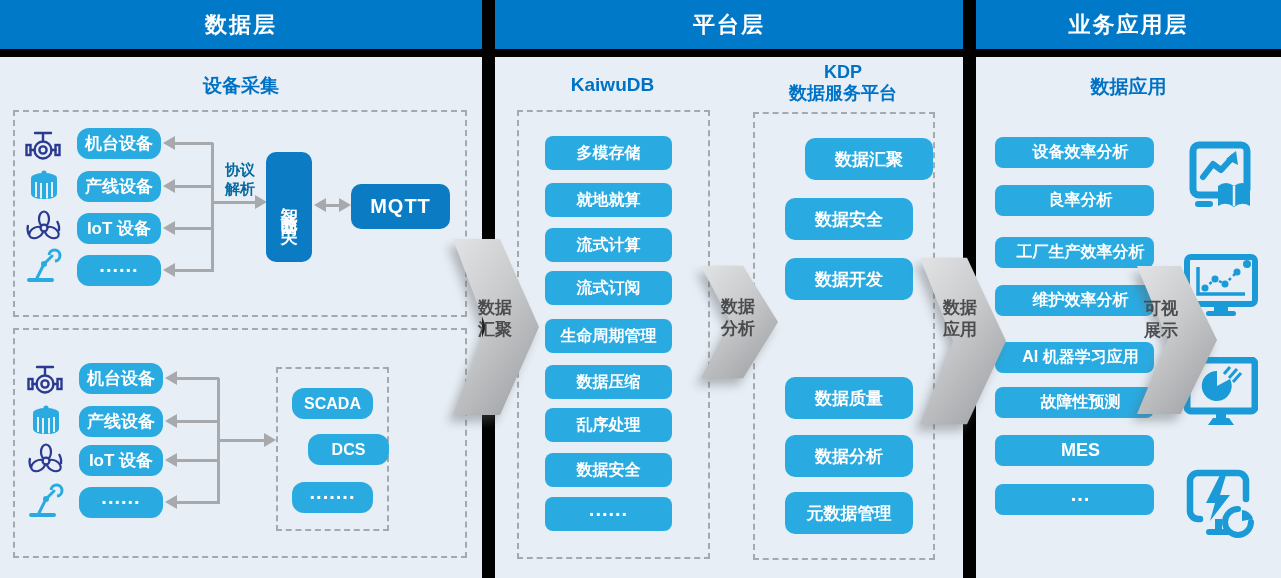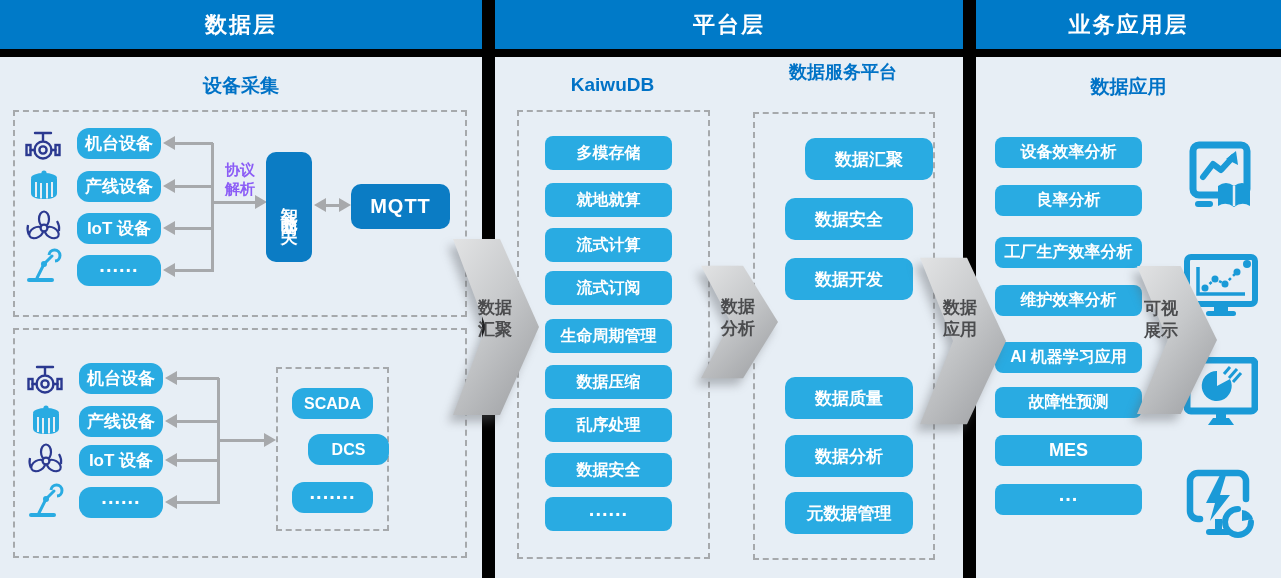--- a/index.html
+++ b/index.html
@@ -15,30 +15,30 @@
   .sub-title{position:absolute;color:#0072C6;font-weight:bold;font-size:19px;text-align:center;z-index:6;}
   
   .dashed{position:absolute;border:2px dashed #A6A9AC;z-index:4;}
   
   .node{position:absolute;color:#fff;font-weight:bold;text-align:center;z-index:6;
         display:flex;align-items:center;justify-content:center;}
   .cyan{background:#29ABE2;border-radius:12px;font-size:17px;}
   .dkblue{background:#0B7CC4;border-radius:10px;}
   .kw{background:#29ABE2;border-radius:8px;font-size:16px;}
   .kdp{background:#29ABE2;border-radius:10px;font-size:17px;}
-  .app{background:#29ABE2;border-radius:8px;font-size:16px;}
+  .app{background:#29ABE2;border-radius:8px;font-size:16px;padding-left:12px;}
   .dots span{display:inline-block;transform:translateY(-5px);letter-spacing:1px;font-size:20px;}
   
   .hline{position:absolute;height:3px;background:#A7A9AC;z-index:5;}
   .vline{position:absolute;width:3px;background:#A7A9AC;z-index:5;}
   .ah-left{position:absolute;width:0;height:0;border-top:7px solid transparent;
            border-bottom:7px solid transparent;border-right:12px solid #A7A9AC;z-index:5;}
   .ah-right{position:absolute;width:0;height:0;border-top:7px solid transparent;
             border-bottom:7px solid transparent;border-left:12px solid #A7A9AC;z-index:5;}
-  .proto-label{position:absolute;color:#8b5cf6;font-weight:bold;font-size:15px;line-height:19px;
+  .proto-label{position:absolute;color:#0369a1;font-weight:bold;font-size:15px;line-height:19px;
                text-align:center;z-index:6;}
   .vtext{writing-mode:vertical-rl;text-orientation:upright;letter-spacing:7px;font-size:17px;}
   
   .flow{position:absolute;z-index:30;filter:drop-shadow(-5px 7px 5px rgba(96,98,102,.40));}
   .flow-text{position:absolute;z-index:31;color:#4B4C4E;font-weight:bold;font-size:17px;
              line-height:22px;text-align:center;}
   .icon{position:absolute;z-index:6;}
 </style>
 </head>
 <body>
@@ -214,20 +214,21 @@
   <div class="node kw" style="left:545px;top:271px;width:127px;height:34px;text-align:right;">流式订阅</div>
   <div class="node kw" style="left:545px;top:319px;width:127px;height:34px;">生命周期管理</div>
   <div class="node kw" style="left:545px;top:365px;width:127px;height:34px;">数据压缩</div>
   <div class="node kw" style="left:545px;top:408px;width:127px;height:34px;">乱序处理</div>
   <div class="node kw" style="left:545px;top:453px;width:127px;height:34px;">数据安全</div>
   <div class="node kw dots" style="left:545px;top:497px;width:127px;height:34px;">
       <span>......</span>
     </div>
 
   <div class="sub-title" style="left:753px;top:62px;width:180px;font-size:18px;line-height:21px;">
+    <div>KDP</div>
     <div>数据服务平台</div>
   </div>
   <div class="dashed" style="left:753px;top:112px;width:178px;height:444px;"></div>
 
   <div class="node kdp" style="left:785px;top:138px;width:128px;height:42px;margin-left:20px;">数据汇聚</div>
   <div class="node kdp" style="left:785px;top:198px;width:128px;height:42px;">数据安全</div>
   <div class="node kdp" style="left:785px;top:258px;width:128px;height:42px;">数据开发</div>
   <div class="node kdp" style="left:785px;top:377px;width:128px;height:42px;">数据质量</div>
   <div class="node kdp" style="left:785px;top:435px;width:128px;height:42px;">数据分析</div>
   <div class="node kdp" style="left:785px;top:492px;width:128px;height:42px;">元数据管理</div>

